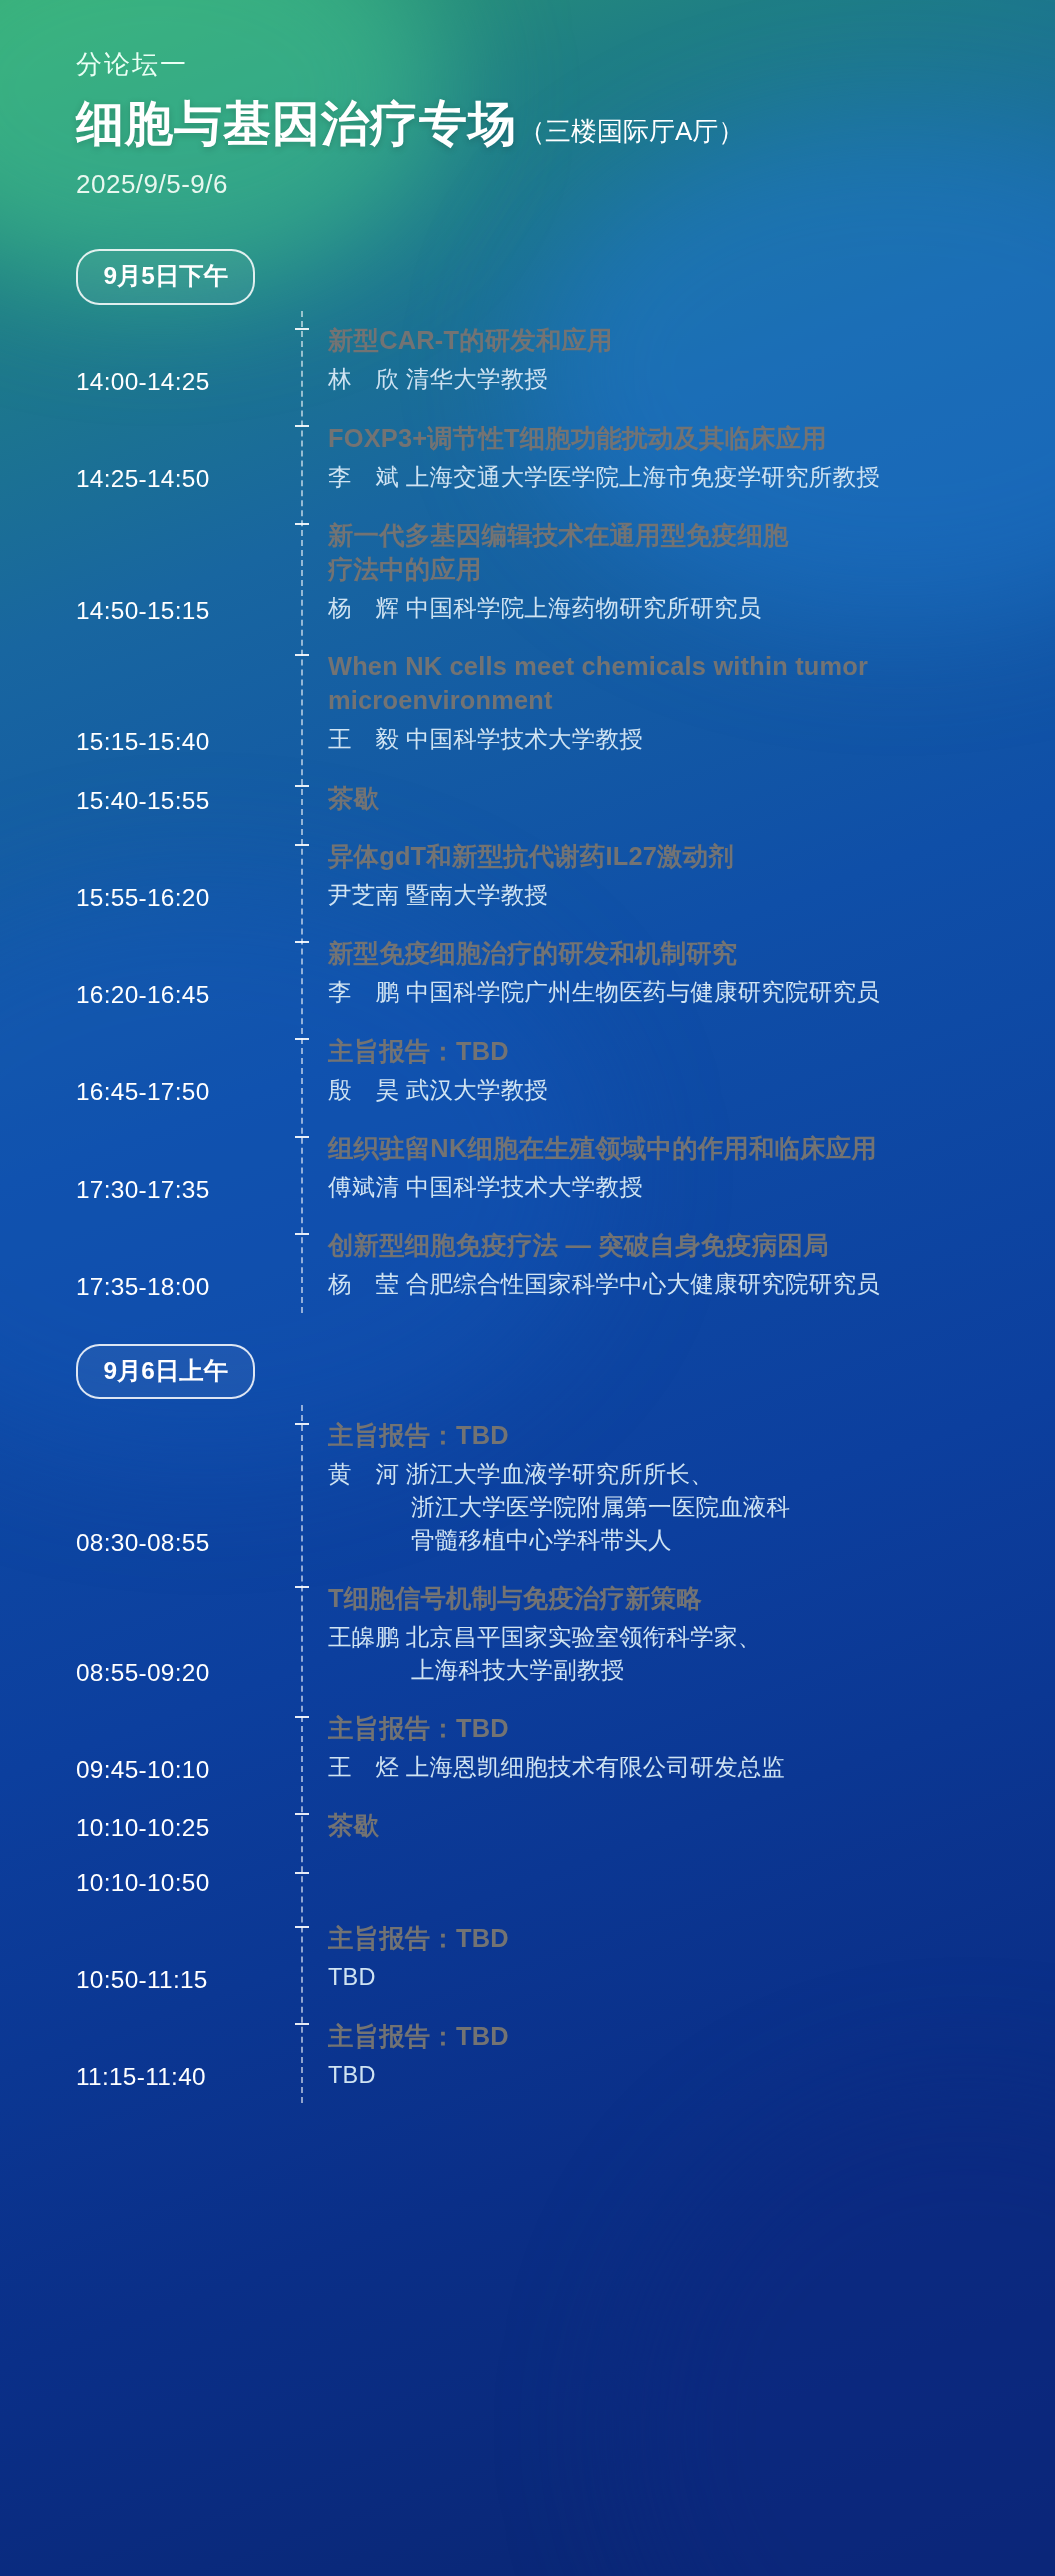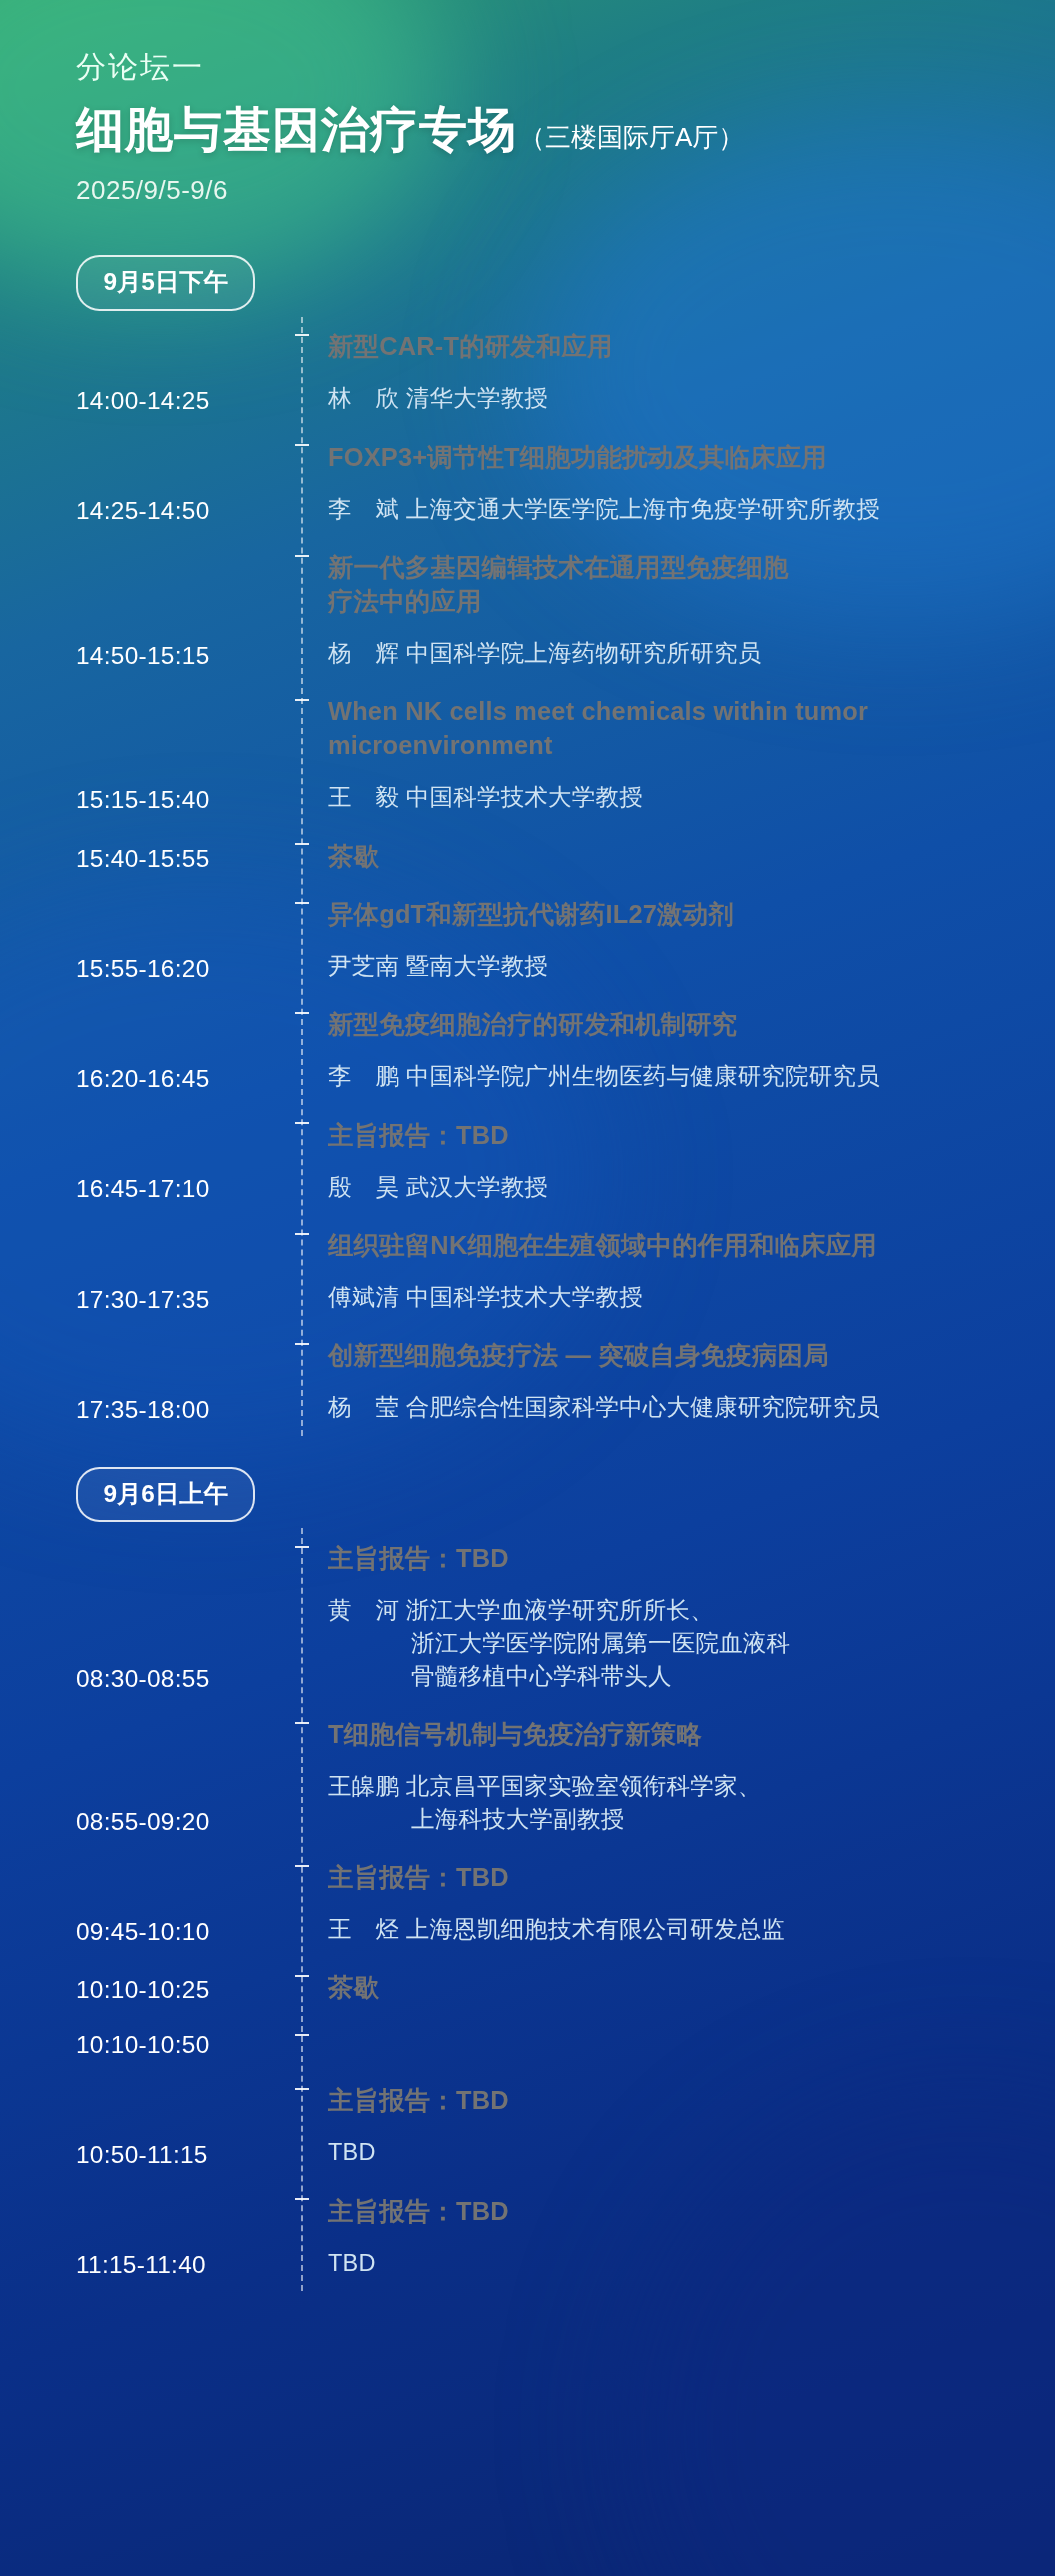--- a/index.html
+++ b/index.html
@@ -24,21 +24,21 @@
   .blob1 { width: 587px; height: 411px; left: -137px; top: -117px; background: rgba(70, 200, 140, .55); }
   .blob2 { width: 743px; height: 508px; right: -215px; top: 117px; background: rgba(30, 120, 210, .45); }
   .blob3 { width: 802px; height: 587px; left: -196px; top: 880px; background: rgba(20, 90, 190, .35); }
   .blob4 { width: 684px; height: 684px; right: -254px; bottom: -196px; background: rgba(12, 40, 130, .5); }
 
   .page { position: relative; z-index: 2; padding: 0 39px; }
 
   
   .header { padding: 47px 0 17.6px 37px; }
   .kicker {
-    font-size: 30px;
+    font-size: 26px;
     letter-spacing: 2px;
     color: #eafff4;
     font-weight: 500;
   }
   .title-row {
     display: flex;
     align-items: baseline;
     margin-top: 9.8px;
     flex-wrap: wrap;
   }
@@ -116,21 +116,21 @@
     font-size: 25.4px;
     font-weight: 700;
     line-height: 1.34;
     color: #737373;
     letter-spacing: 0.2px;
   }
   .speaker {
     font-size: 23.5px;
     line-height: 1.4;
     color: #cfe3f2;
-    margin-top: 19px;
+    margin-top: 6px;
     letter-spacing: 0.2px;
   }
   .break .topic { font-weight: 700; }
 </style>
 </head>
 <body>
 
 <div class="blob blob1"></div>
 <div class="blob blob2"></div>
 <div class="blob blob3"></div>
@@ -198,21 +198,21 @@
         </div>
         <div class="row">
           <div class="time">16:20-16:45</div>
           <div class="tick"></div>
           <div class="content">
             <div class="topic">新型免疫细胞治疗的研发和机制研究</div>
             <div class="speaker">李　鹏  中国科学院广州生物医药与健康研究院研究员</div>
           </div>
         </div>
         <div class="row">
-          <div class="time">16:45-17:10</div>
+          <div class="time">16:45-17:50</div>
           <div class="tick"></div>
           <div class="content">
             <div class="topic">主旨报告：TBD</div>
             <div class="speaker">殷　昊  武汉大学教授</div>
           </div>
         </div>
         <div class="row">
           <div class="time">17:30-17:35</div>
           <div class="tick"></div>
           <div class="content">

